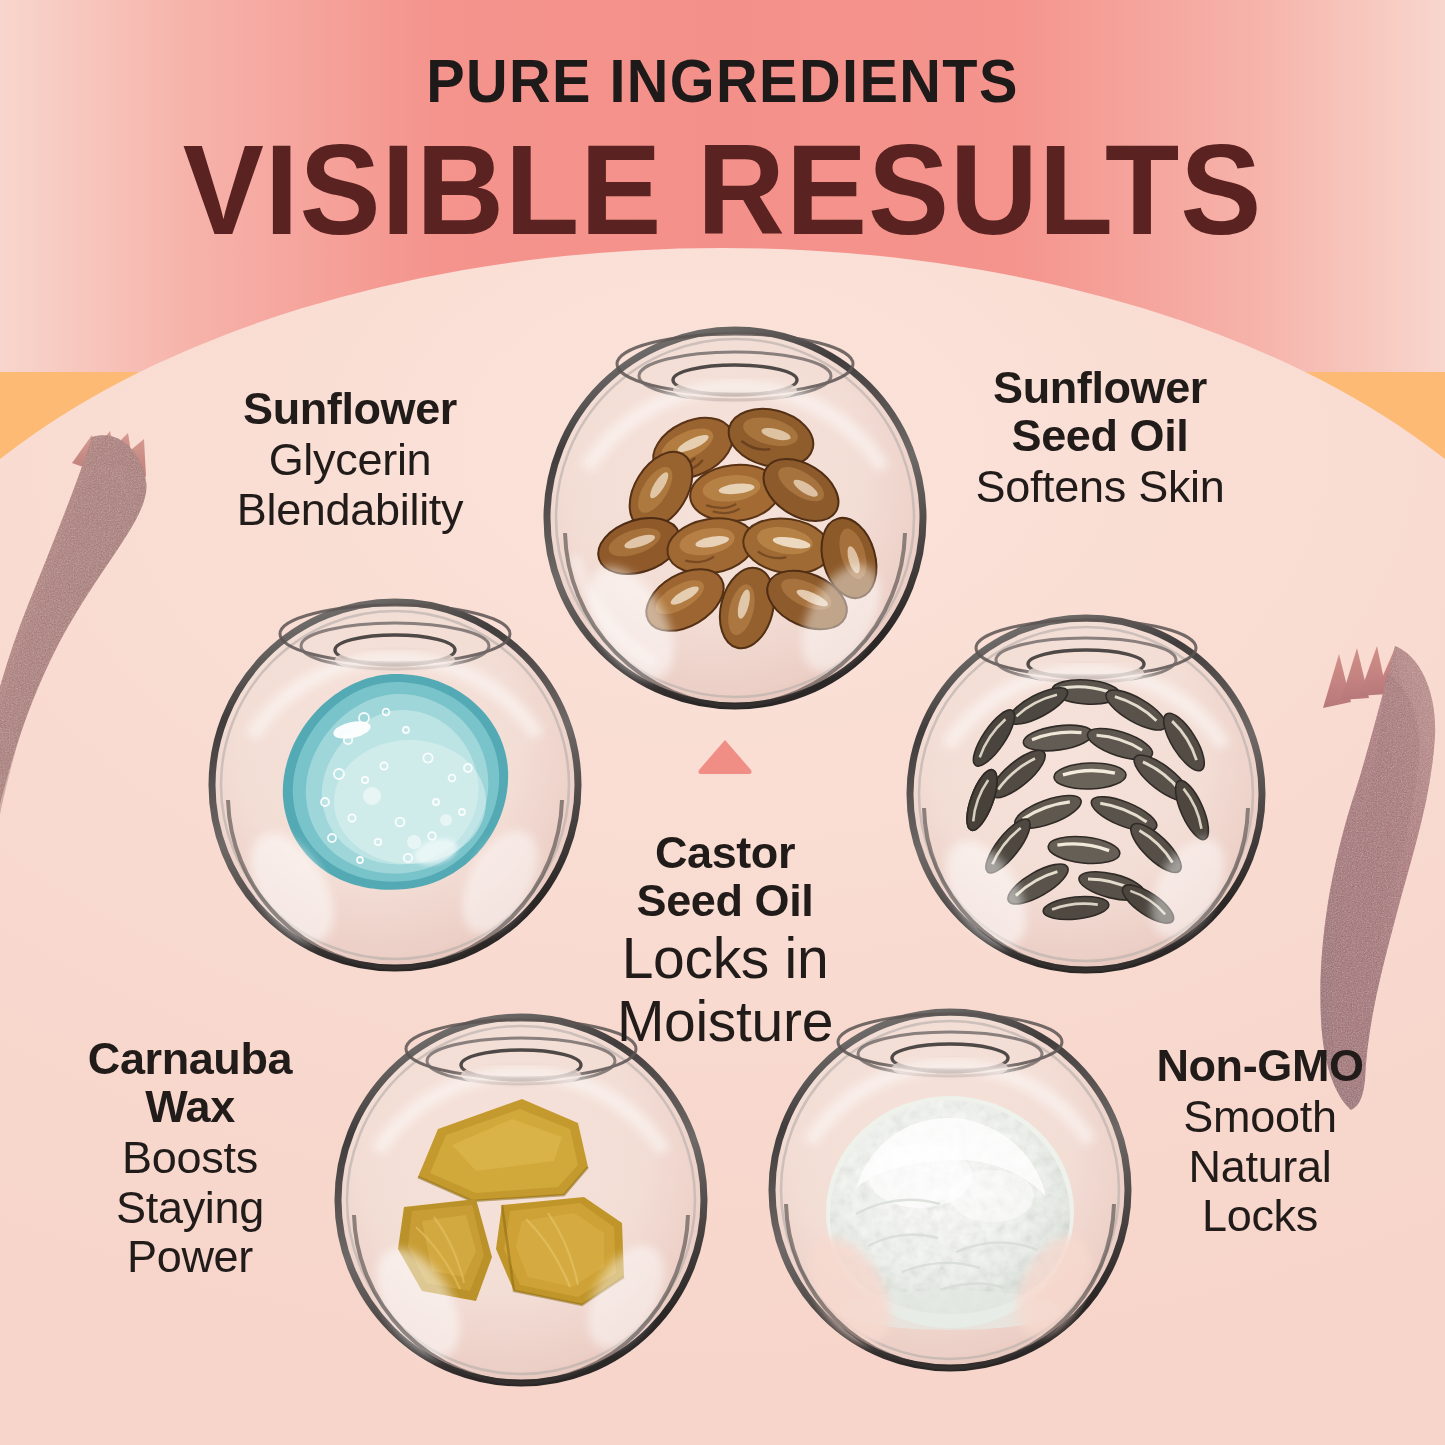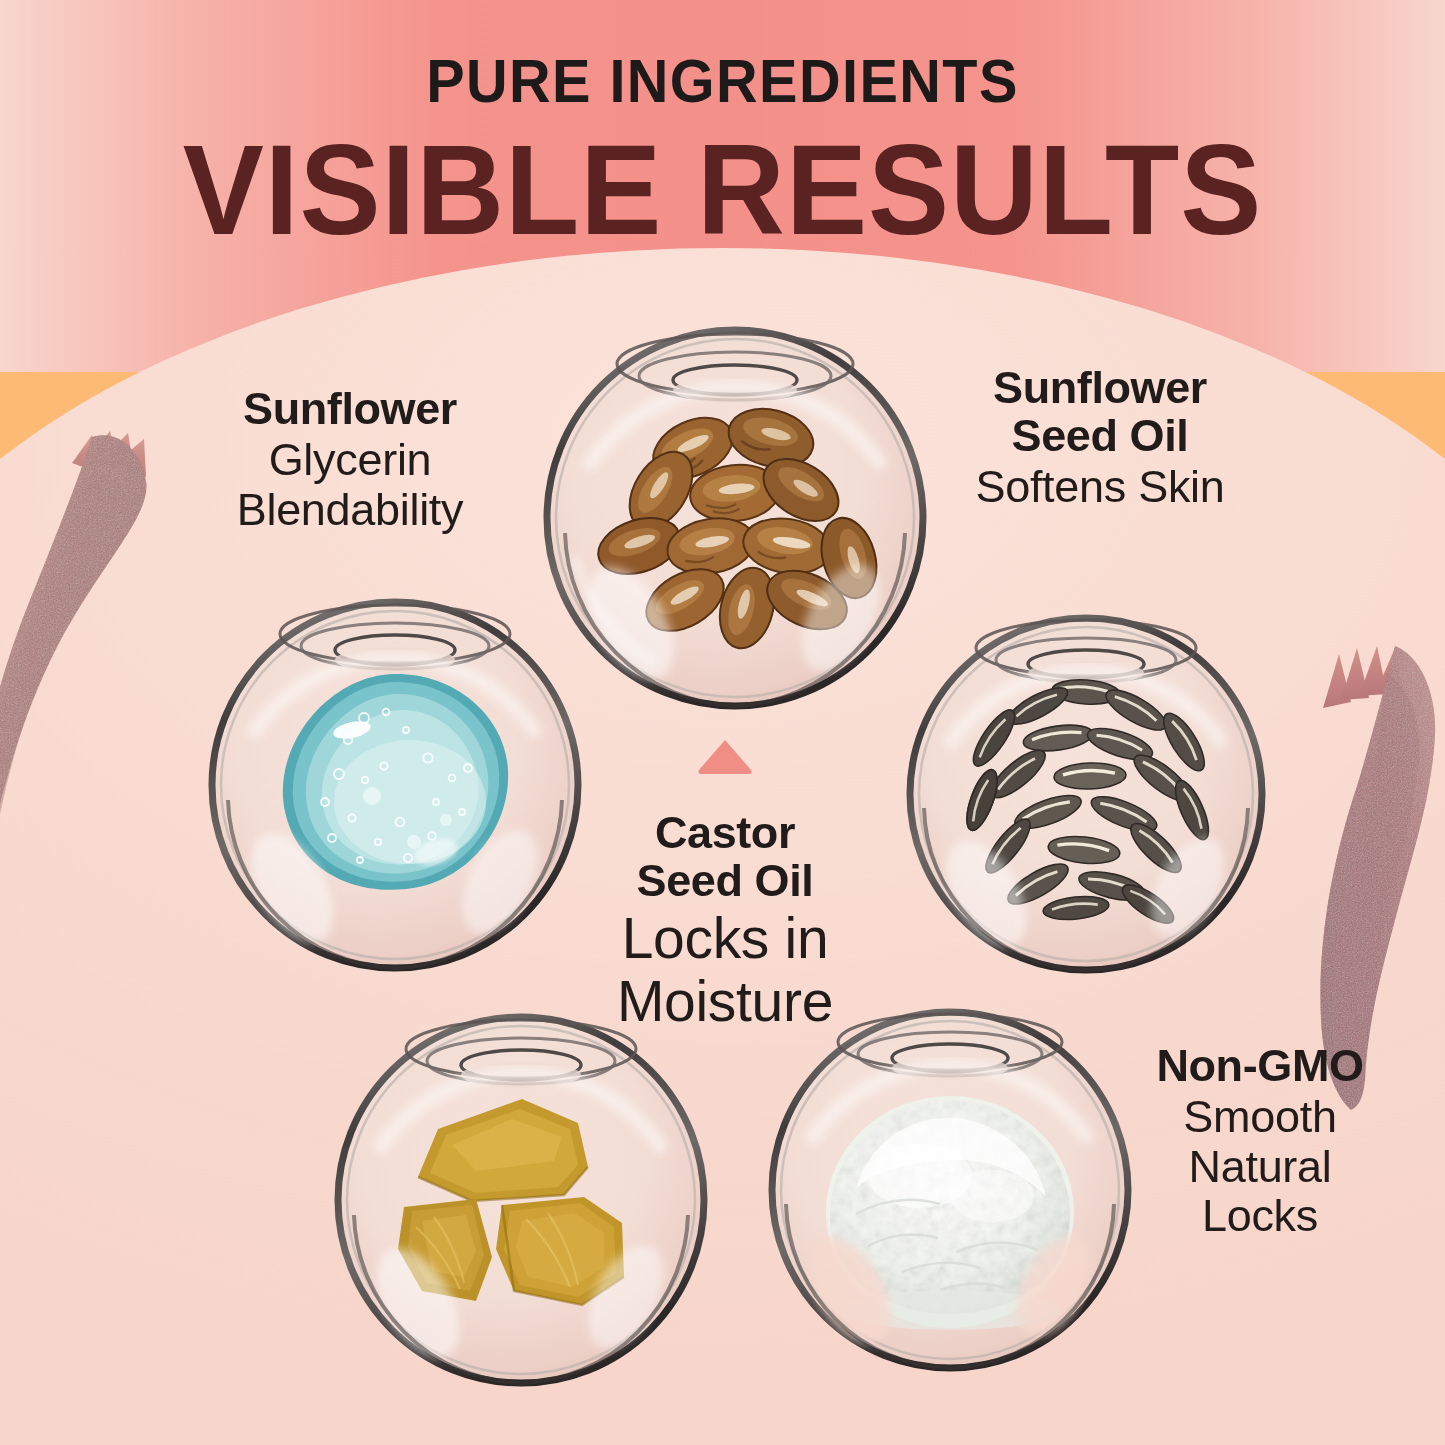--- a/index.html
+++ b/index.html
@@ -547,27 +547,34 @@
     <div class="desc">Glycerin
 Blendability</div>
   </div>
 
   <div class="label" style="left:930px;top:364px;width:340px;">
     <div class="name">Sunflower
 Seed Oil</div>
     <div class="desc">Softens Skin</div>
   </div>
 
-  <div class="label center" style="left:575px;top:809px;width:300px;">
+  <div class="label center" style="left:575px;top:829px;width:300px;">
     <div class="name">Castor
 Seed Oil</div>
     <div class="desc">Locks in
 Moisture</div>
   </div>
 
+  <div class="label" style="left:35px;top:1035px;width:310px;">
+    <div class="name">Carnauba
+Wax</div>
+    <div class="desc">Boosts
+Staying
+Power</div>
+  </div>
 
   <div class="label" style="left:1110px;top:1042px;width:300px;">
     <div class="name">Non-GMO</div>
     <div class="desc">Smooth
 Natural
 Locks</div>
   </div>
 
 </div>
 

